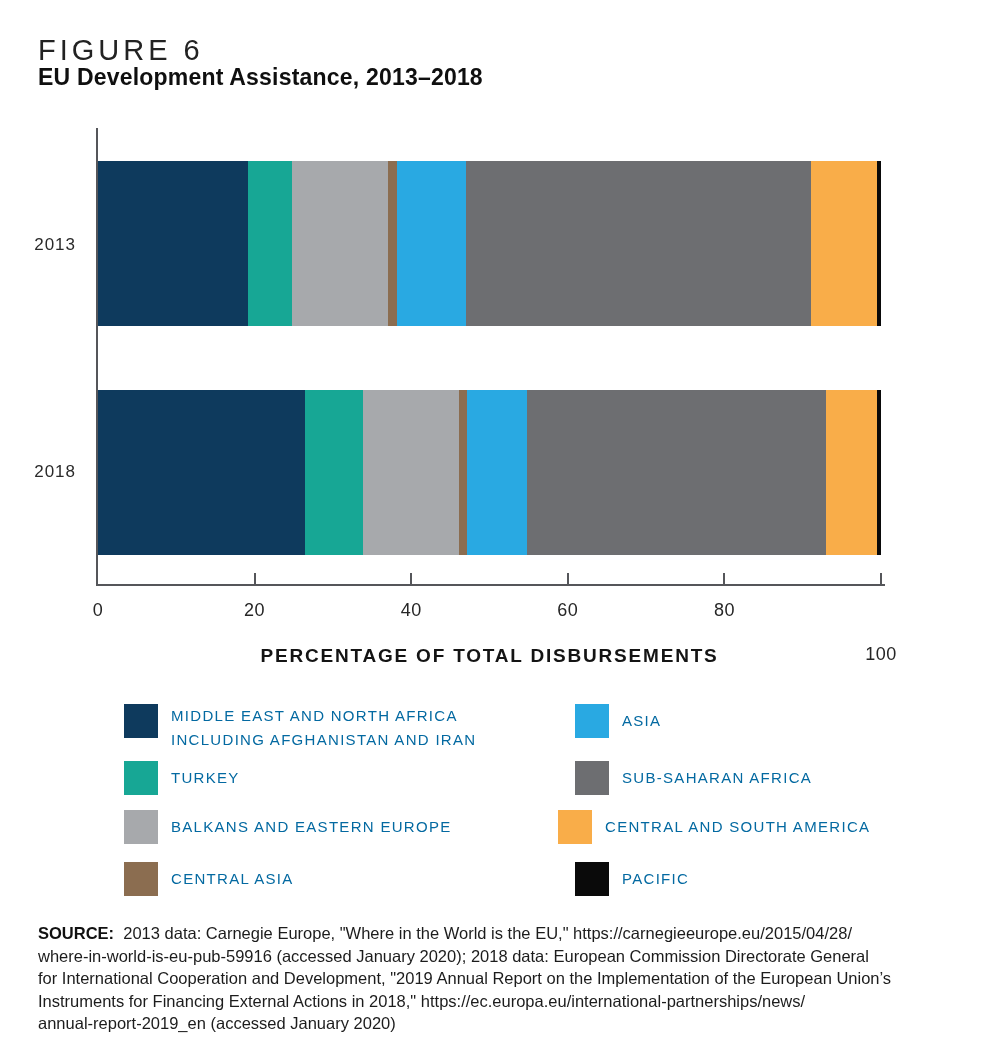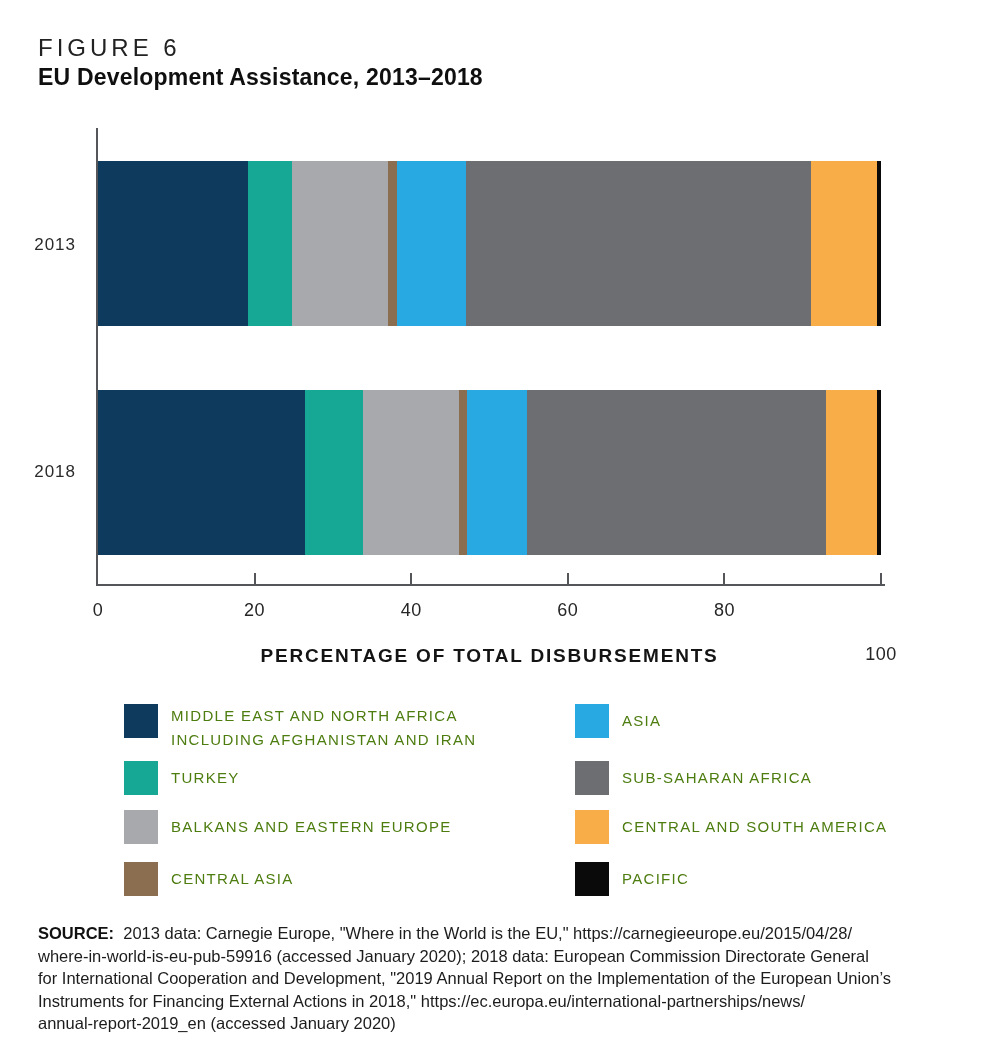--- a/index.html
+++ b/index.html
@@ -6,21 +6,21 @@
   .stage {
     position: relative;
     width: 1000px;
     height: 1061px;
     background: #ffffff;
     font-family: "Liberation Sans", sans-serif;
     overflow: hidden;
   }
   .kicker {
     position: absolute; left: 38px; top: 34px;
-    font-size: 24px; letter-spacing: 4px; color: #222222; font-weight: 400;
+    font-size: 29px; letter-spacing: 4px; color: #222222; font-weight: 400;
   }
   .title {
     position: absolute; left: 38px; top: 64px;
     font-size: 23px; font-weight: 700; color: #0f0f0f; letter-spacing: 0.2px;
   }
   .chart { position: absolute; left: 0; top: 0; width: 1000px; height: 700px; }
   .y-axis {
     position: absolute; left: 96px; top: 128px; width: 2px; height: 458px;
     background: #55565a;
   }
@@ -41,21 +41,21 @@
     position: absolute; top: 600px; width: 60px; text-align: center;
     font-size: 18px; color: #262626; letter-spacing: 0.5px;
   }
   .x-title {
     position: absolute; left: 98px; width: 783px; top: 645px; text-align: center;
     font-size: 19px; font-weight: 700; letter-spacing: 1.8px; color: #141414;
   }
   .legend-item { position: absolute; display: flex; align-items: flex-start; }
   .legend-swatch { width: 34px; height: 34px; flex: 0 0 34px; }
   .legend-text {
-    margin-left: 13px; font-size: 15px; letter-spacing: 1.3px; color: #4d7c0f;
+    margin-left: 13px; font-size: 15px; letter-spacing: 1.3px; color: #0369a1;
     line-height: 24px;
   }
   .legend-item.single .legend-text { line-height: 34px; }
   .source {
     position: absolute; left: 38px; top: 922px; width: 900px;
     font-size: 16.5px; line-height: 22.5px; color: #1c1c1c;
   }
   .source b { font-weight: 700; color: #111111; }
 </style>
 </head>
@@ -139,21 +139,21 @@
         <span class="legend-text">
           <div>ASIA</div>
         </span>
       </div>
       <div class="legend-item single" style="left: 575px; top: 761px;">
         <span class="legend-swatch" style="background: rgb(109, 110, 113);"></span>
         <span class="legend-text">
           <div>SUB-SAHARAN AFRICA</div>
         </span>
       </div>
-      <div class="legend-item single" style="left: 575px; top: 810px; text-align: right;">
+      <div class="legend-item single" style="left: 558px; top: 810px; text-align: right;">
         <span class="legend-swatch" style="background: rgb(249, 173, 73);"></span>
         <span class="legend-text">
           <div>CENTRAL AND SOUTH AMERICA</div>
         </span>
       </div>
       <div class="legend-item single" style="left: 575px; top: 862px;">
         <span class="legend-swatch" style="background: rgb(10, 10, 10);"></span>
         <span class="legend-text">
           <div>PACIFIC</div>
         </span>

